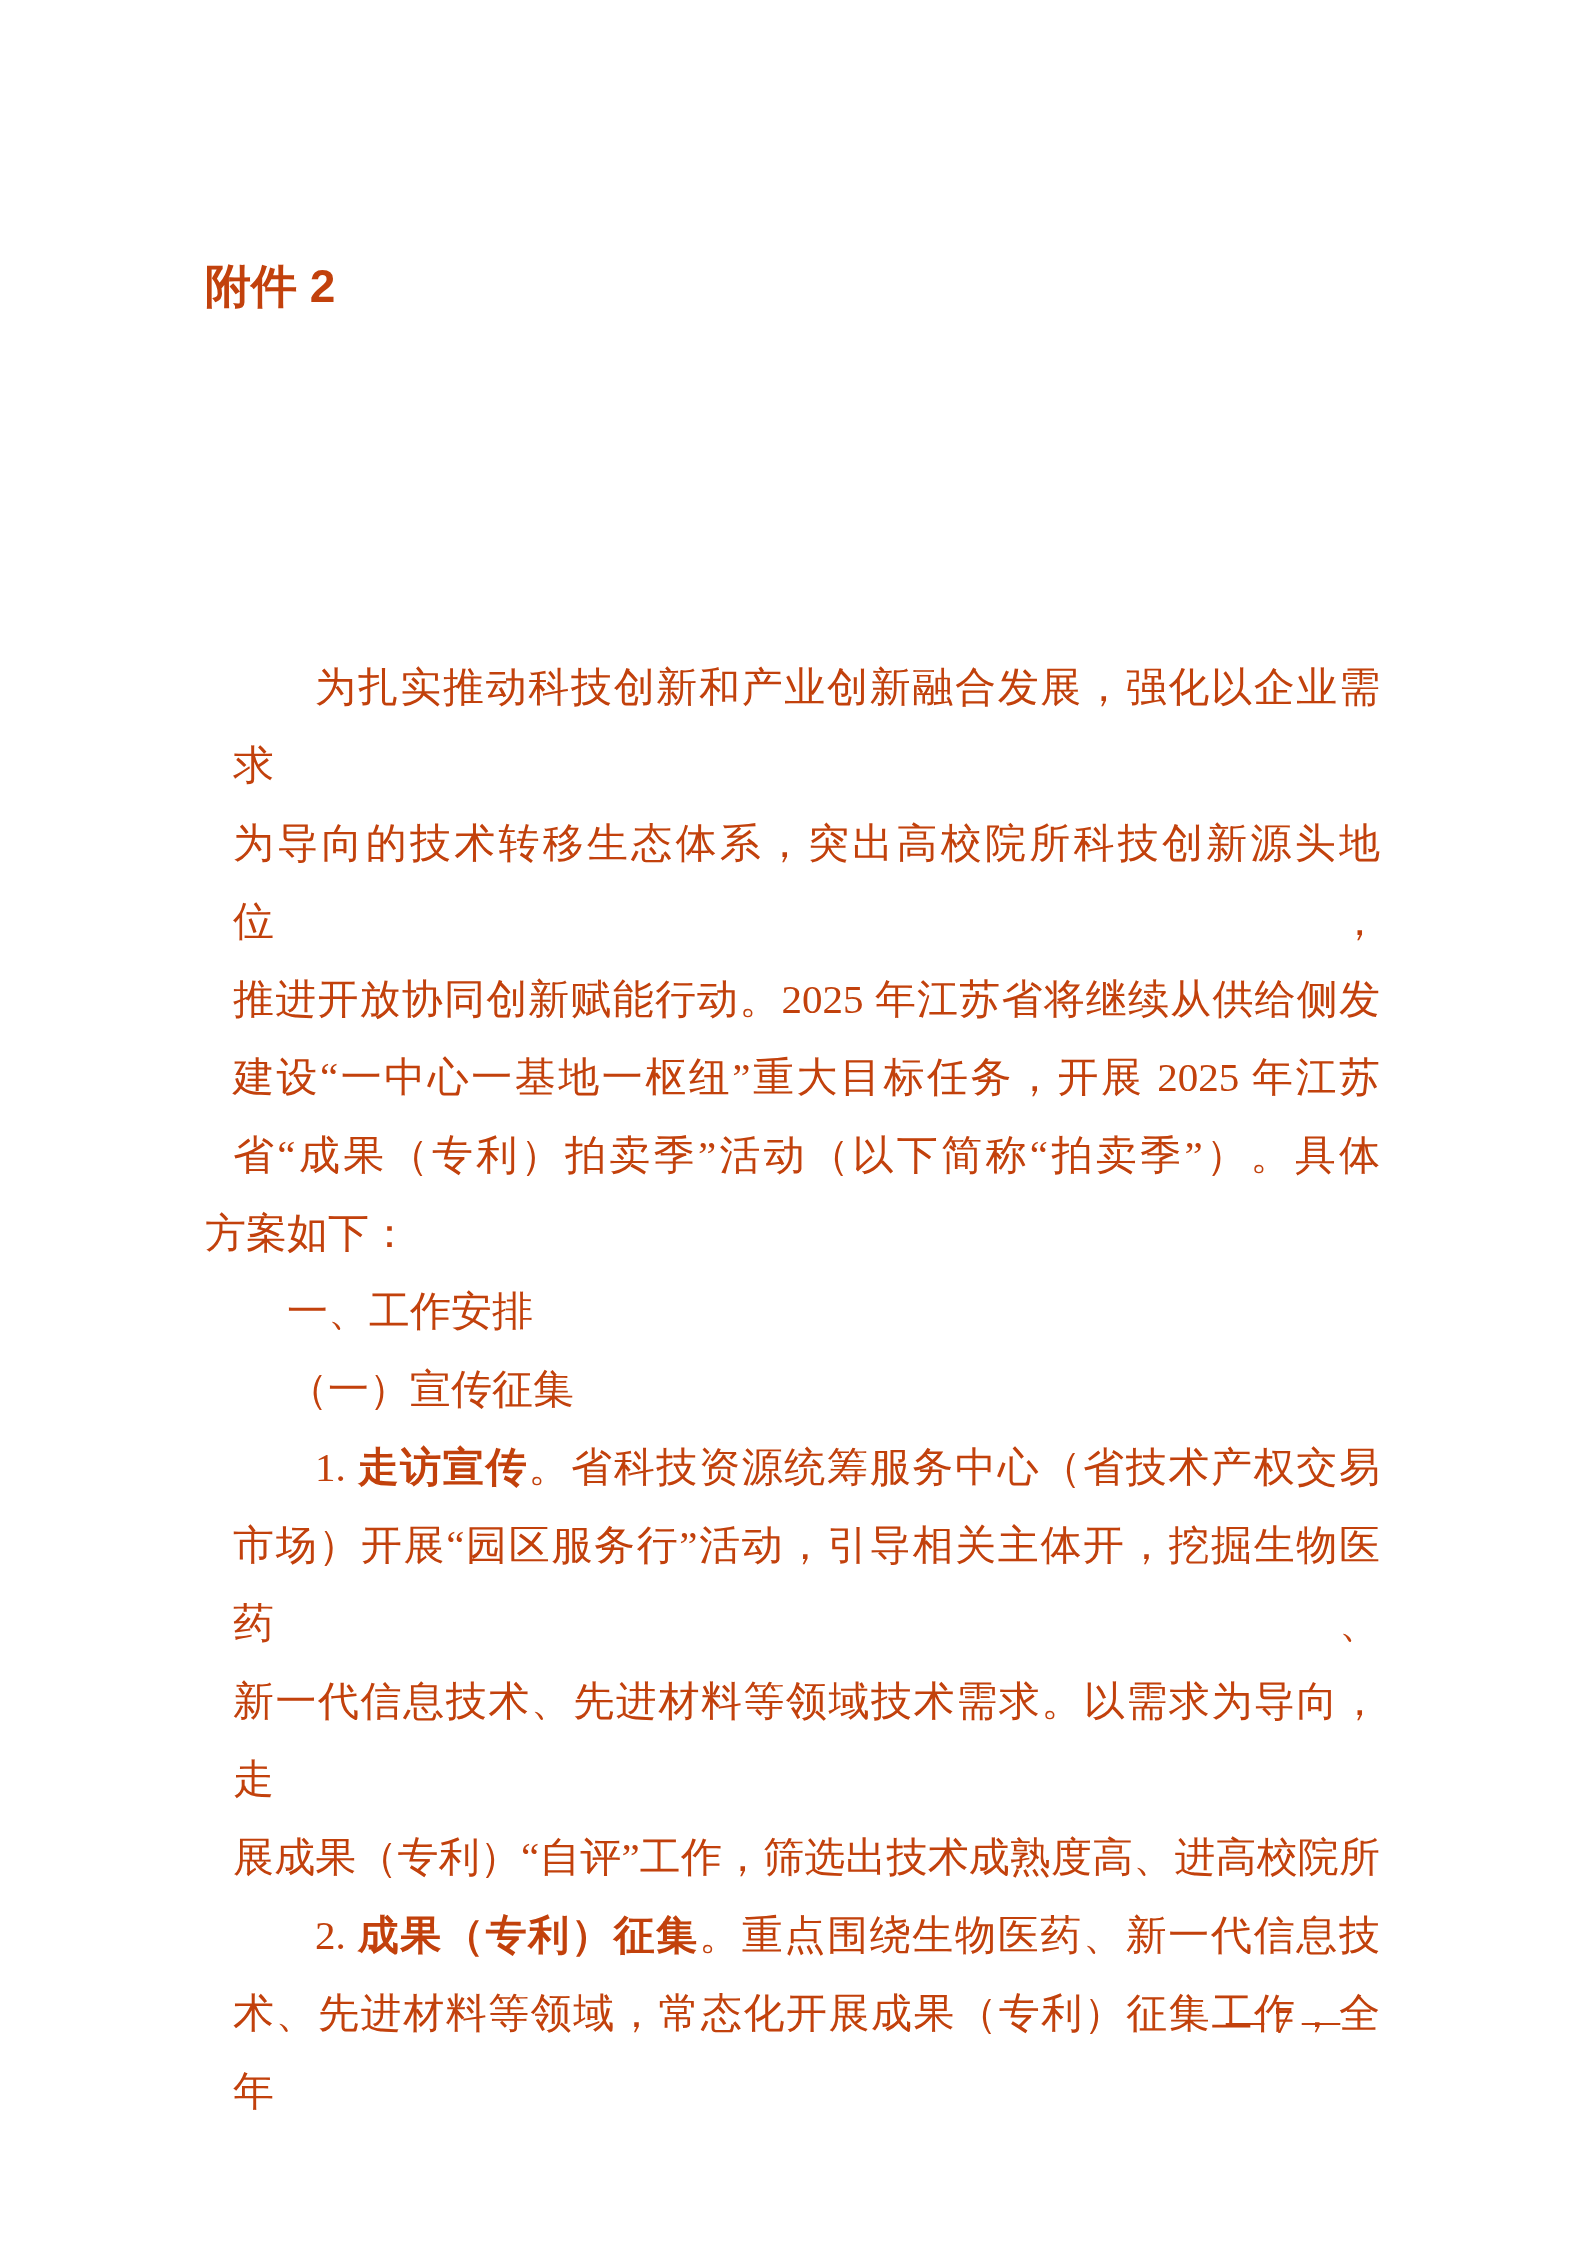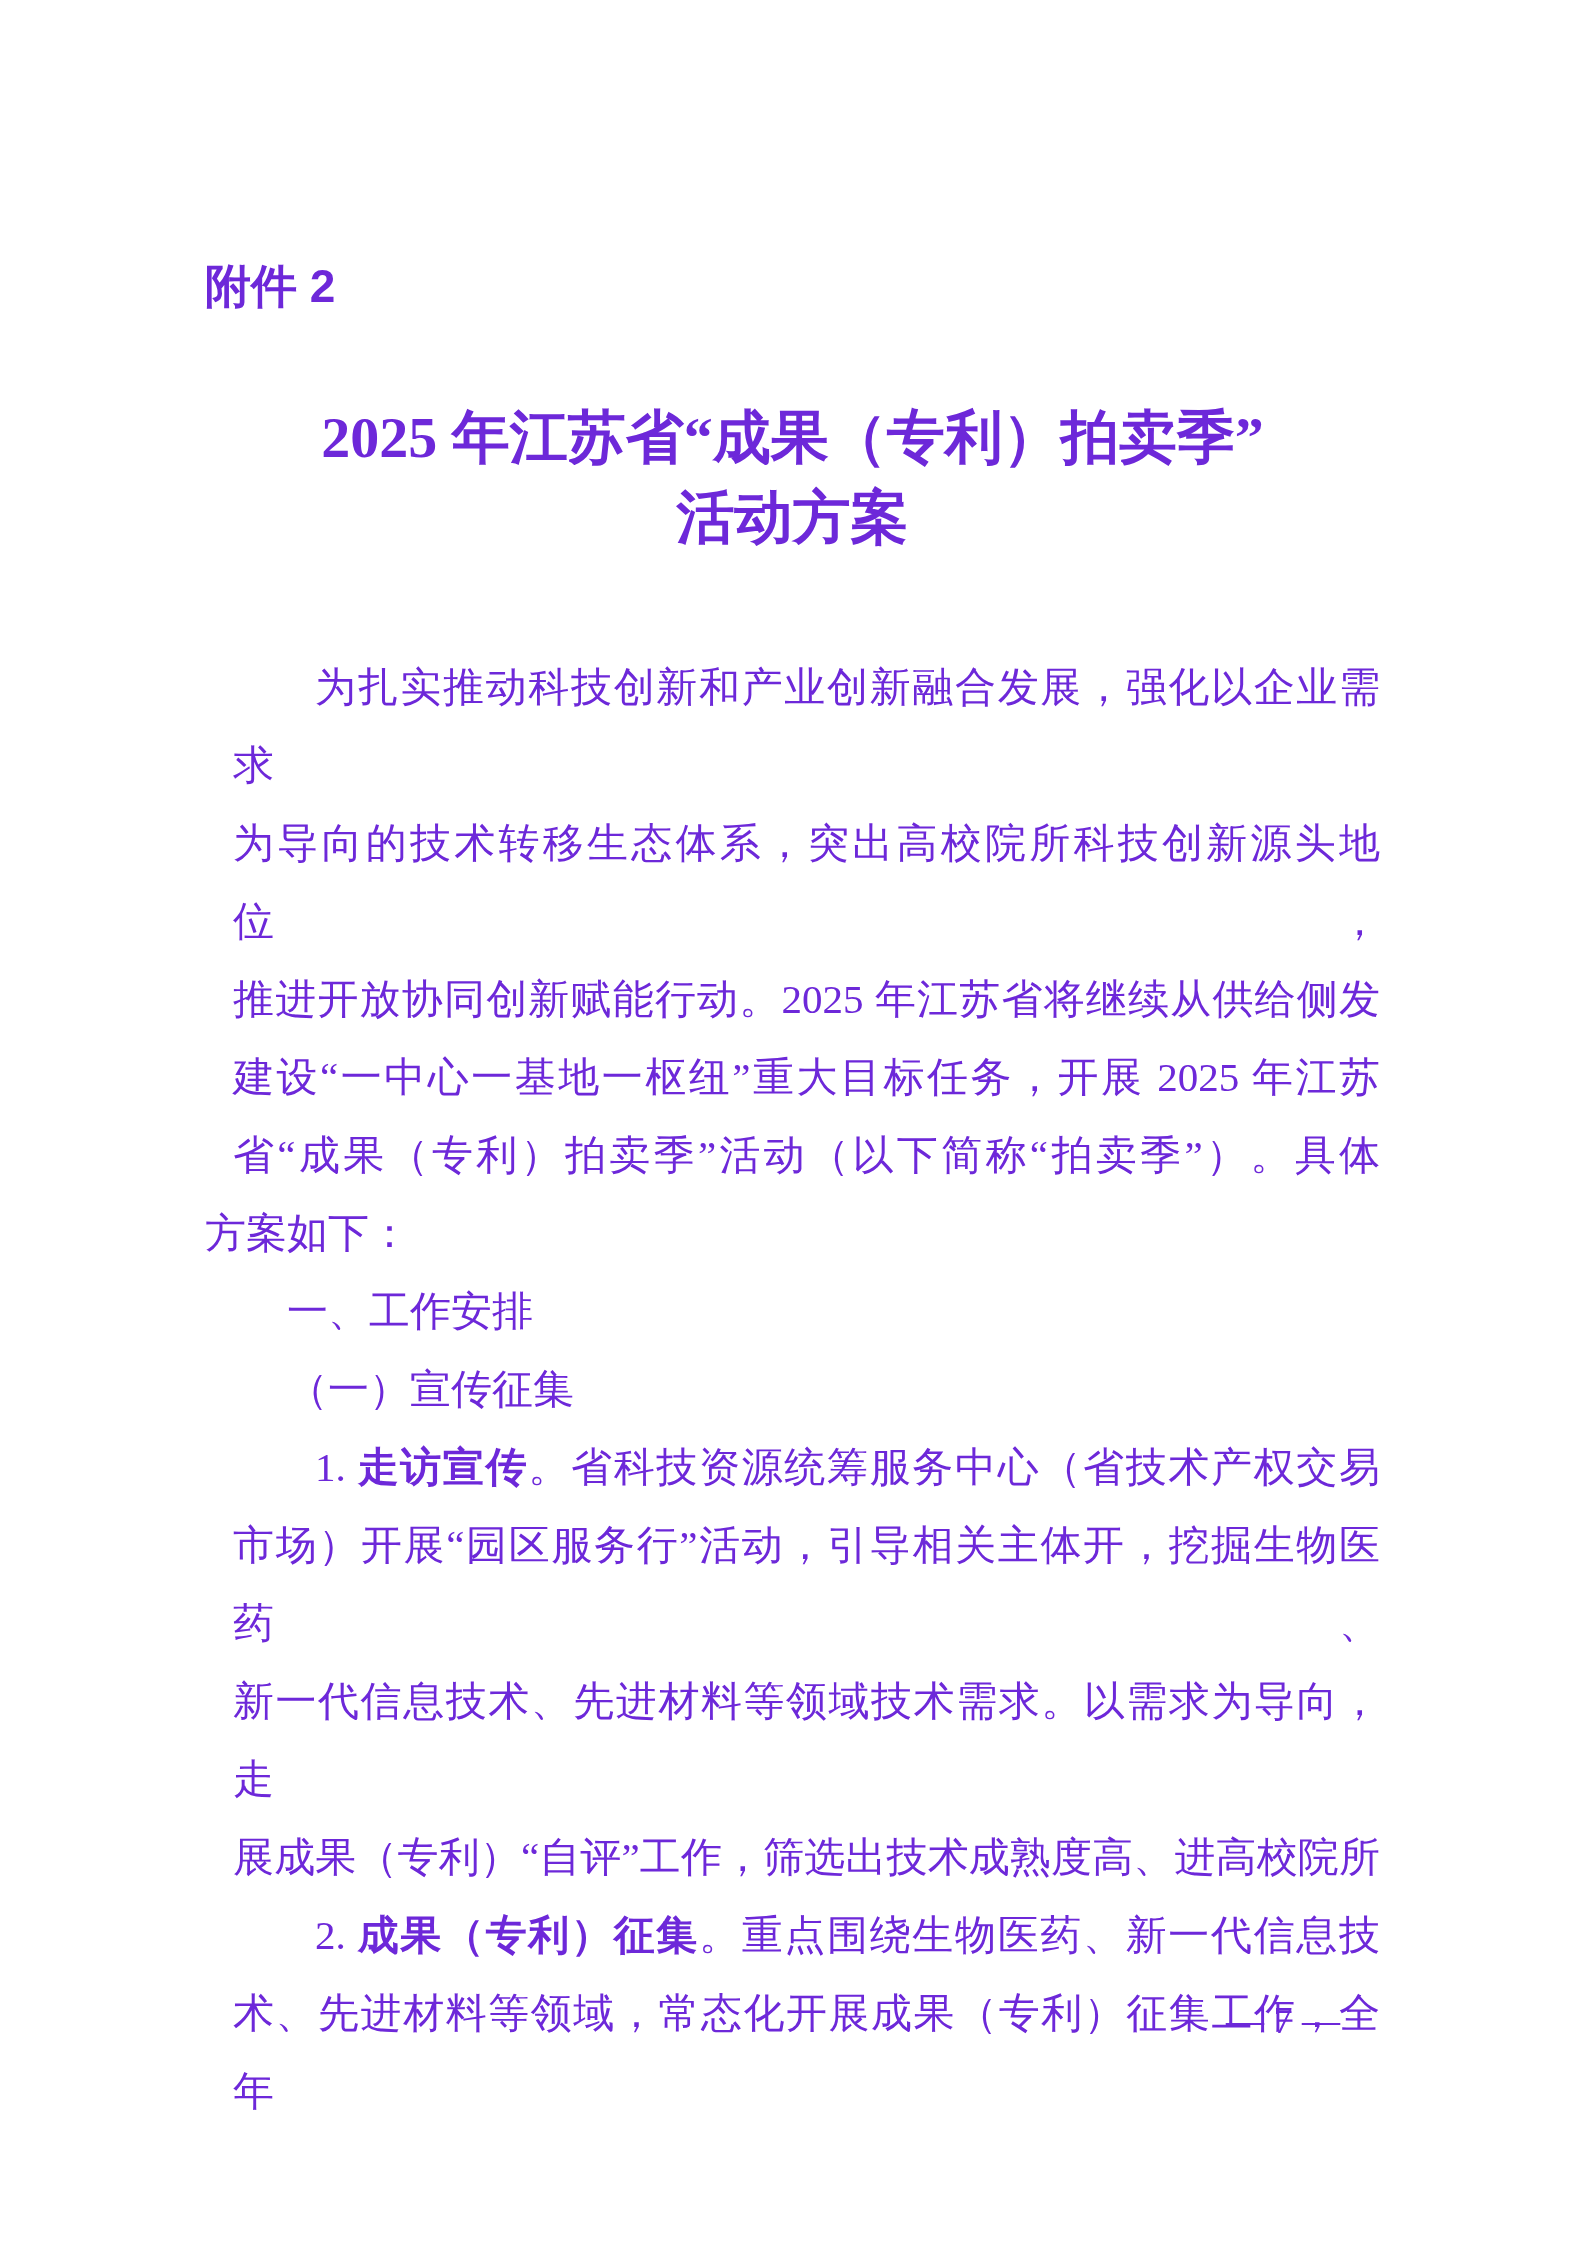--- a/index.html
+++ b/index.html
@@ -3,21 +3,21 @@
 <meta charset="utf-8">
 <style>
   html, body { margin: 0; padding: 0; background: #ffffff; }
   * { box-sizing: border-box; }
 
   .page {
     position: relative;
     width: 1587px;
     height: 2245px;
     background: #ffffff;
-    color: #6d28d9;
+    color: #c2410c;
     font-family: "Liberation Serif", "DejaVu Serif", serif;
     overflow: hidden;
   }
 
   
   .attachment {
     position: absolute;
     left: 205px;
     top: 258px;
     font-family: "Liberation Sans", "DejaVu Sans", sans-serif;
@@ -69,24 +69,20 @@
     white-space: nowrap;
   }
 </style>
 </head>
 <body>
 
 <div class="page">
 
   <div class="attachment">附件 2</div>
 
-  <div class="doc-title">
-    <div>2025 年江苏省“成果（专利）拍卖季”</div>
-    <div>活动方案</div>
-  </div>
 
   <div class="doc-body" id="doc-body">
       <div class="line fill indent">为扎实推动科技创新和产业创新融合发展，强化以企业需求</div>
       <div class="line fill">为导向的技术转移生态体系，突出高校院所科技创新源头地位，</div>
       <div class="line fill">推进开放协同创新赋能行动。2025 年江苏省将继续从供给侧发</div>
       <div class="line fill">建设“一中心一基地一枢纽”重大目标任务，开展 2025 年江苏</div>
       <div class="line fill">省“成果（专利）拍卖季”活动（以下简称“拍卖季”）。具体</div>
       <div class="line">方案如下：</div>
       <div class="line indent h1">一、工作安排</div>
       <div class="line indent h2">（一）宣传征集</div>

